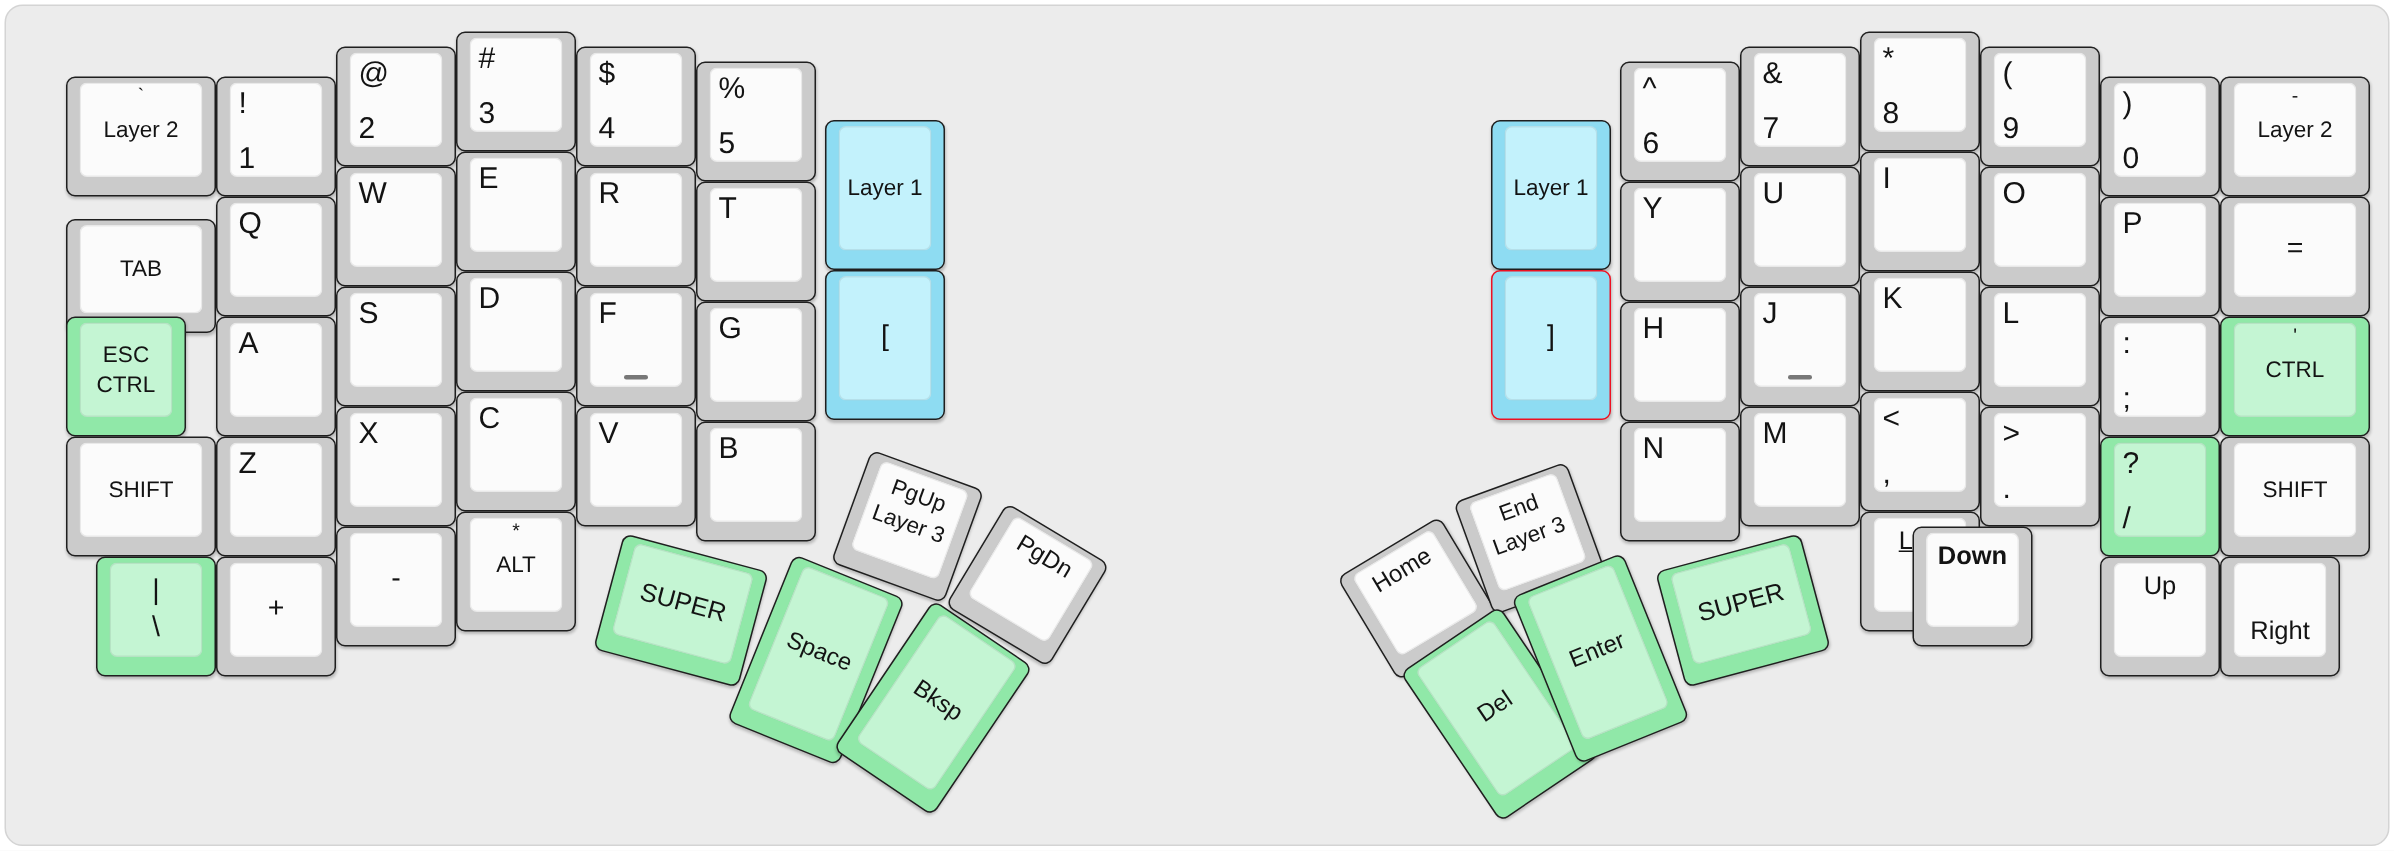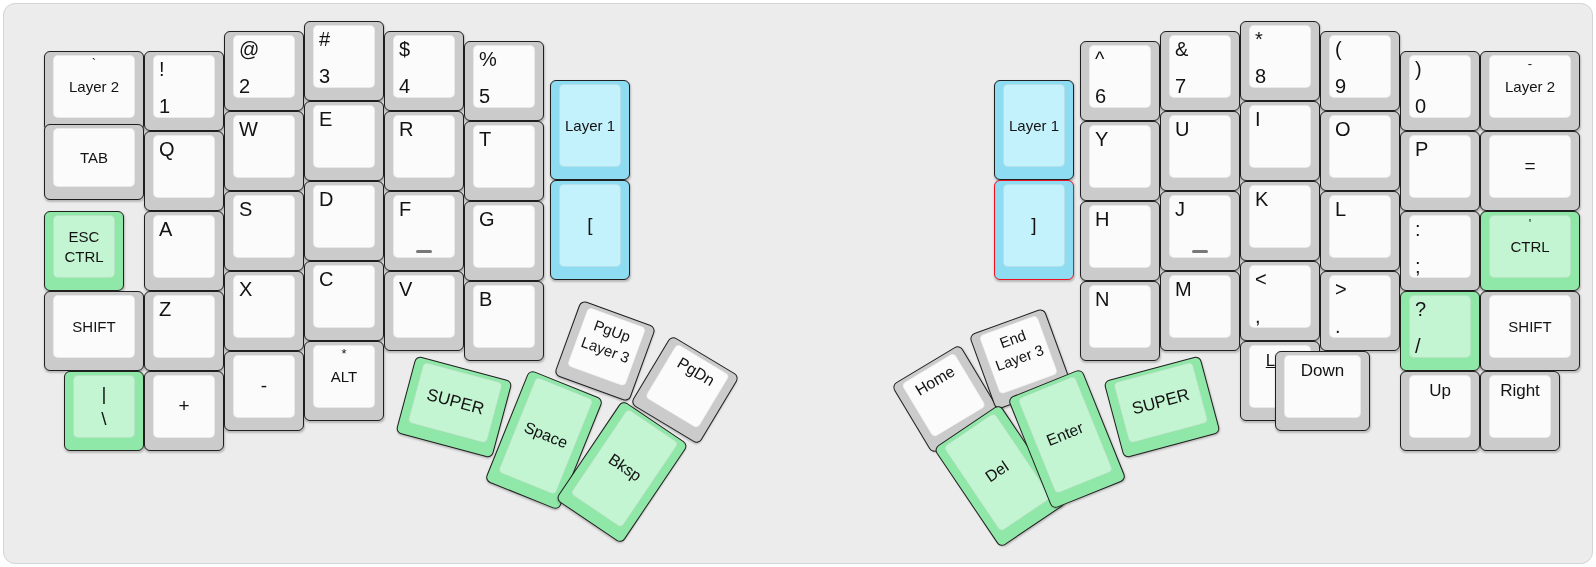--- a/index.html
+++ b/index.html
@@ -53,21 +53,21 @@
 <div class="page">
   <div class="panel">
     <div class="keys-layer" id="keys-layer">
         <div class="key" style="left: 40px; top: 47px; width: 100px; height: 80px; --base: #cbcbcb; --top: #fbfbfb;">
           <div class="cap"></div>
           <span class="lbl lbl-sub">`</span>
           <div class="main" style="font-size: 15px;">
             <span>Layer 2</span>
           </div>
         </div>
-        <div class="key" style="left: 40px; top: 120px; width: 100px; height: 76px; padding-left: 36px; --base: #cbcbcb; --top: #fbfbfb;">
+        <div class="key" style="left: 40px; top: 142px; width: 100px; height: 76px; padding-left: 36px; --base: #cbcbcb; --top: #fbfbfb;">
           <div class="cap"></div>
           <div class="main" style="font-size: 15px;">
             <span>TAB</span>
           </div>
         </div>
         <div class="key" style="left: 40px; top: 207px; width: 80px; height: 80px; --base: #90e8a8; --top: #c4f5d3;">
           <div class="cap"></div>
           <div class="main" style="font-size: 15px;">
             <span>ESC</span>
             <span>CTRL</span>
@@ -316,21 +316,21 @@
         </div>
         <div class="key" style="left: 1316px; top: 187px; width: 80px; height: 80px; --base: #cbcbcb; --top: #fbfbfb;">
           <div class="cap"></div>
           <span class="lbl lbl-tl">L</span>
         </div>
         <div class="key" style="left: 1316px; top: 267px; width: 80px; height: 80px; --base: #cbcbcb; --top: #fbfbfb;">
           <div class="cap"></div>
           <span class="lbl lbl-tl">&gt;</span>
           <span class="lbl lbl-bl">.</span>
         </div>
-        <div class="key" style="left: 1271px; top: 347px; width: 95px; height: 80px; --base: #cbcbcb; --top: #fbfbfb;">
+        <div class="key" style="left: 1271px; top: 347px; width: 80px; height: 80px; font-weight: bold; --base: #cbcbcb; --top: #fbfbfb;">
           <div class="cap"></div>
           <div class="main pos-top" style="font-size: 17px;">
             <span>Down</span>
           </div>
         </div>
         <div class="key" style="left: 1396px; top: 47px; width: 80px; height: 80px; --base: #cbcbcb; --top: #fbfbfb;">
           <div class="cap"></div>
           <span class="lbl lbl-tl">)</span>
           <span class="lbl lbl-bl">0</span>
         </div>
@@ -375,21 +375,21 @@
           </div>
         </div>
         <div class="key" style="left: 1476px; top: 287px; width: 100px; height: 80px; --base: #cbcbcb; --top: #fbfbfb;">
           <div class="cap"></div>
           <div class="main" style="font-size: 15px;">
             <span>SHIFT</span>
           </div>
         </div>
         <div class="key" style="left: 1476px; top: 367px; width: 80px; height: 80px; --base: #cbcbcb; --top: #fbfbfb;">
           <div class="cap"></div>
-          <div class="main pos-top" style="font-size: 17px;">
+          <div class="main pos-top" style="font-size: 17px; margin-top: 30px;">
             <span>Right</span>
           </div>
         </div>
         <div class="key" style="left: 902px; top: 355px; width: 80px; height: 80px; --base: #cbcbcb; --top: #fbfbfb; transform: rotate(-31deg);">
           <div class="cap"></div>
           <div class="main pos-top" style="font-size: 16px;">
             <span>Home</span>
           </div>
         </div>
         <div class="key" style="left: 976px; top: 315px; width: 80px; height: 80px; --base: #cbcbcb; --top: #fbfbfb; transform: rotate(-20deg);">

